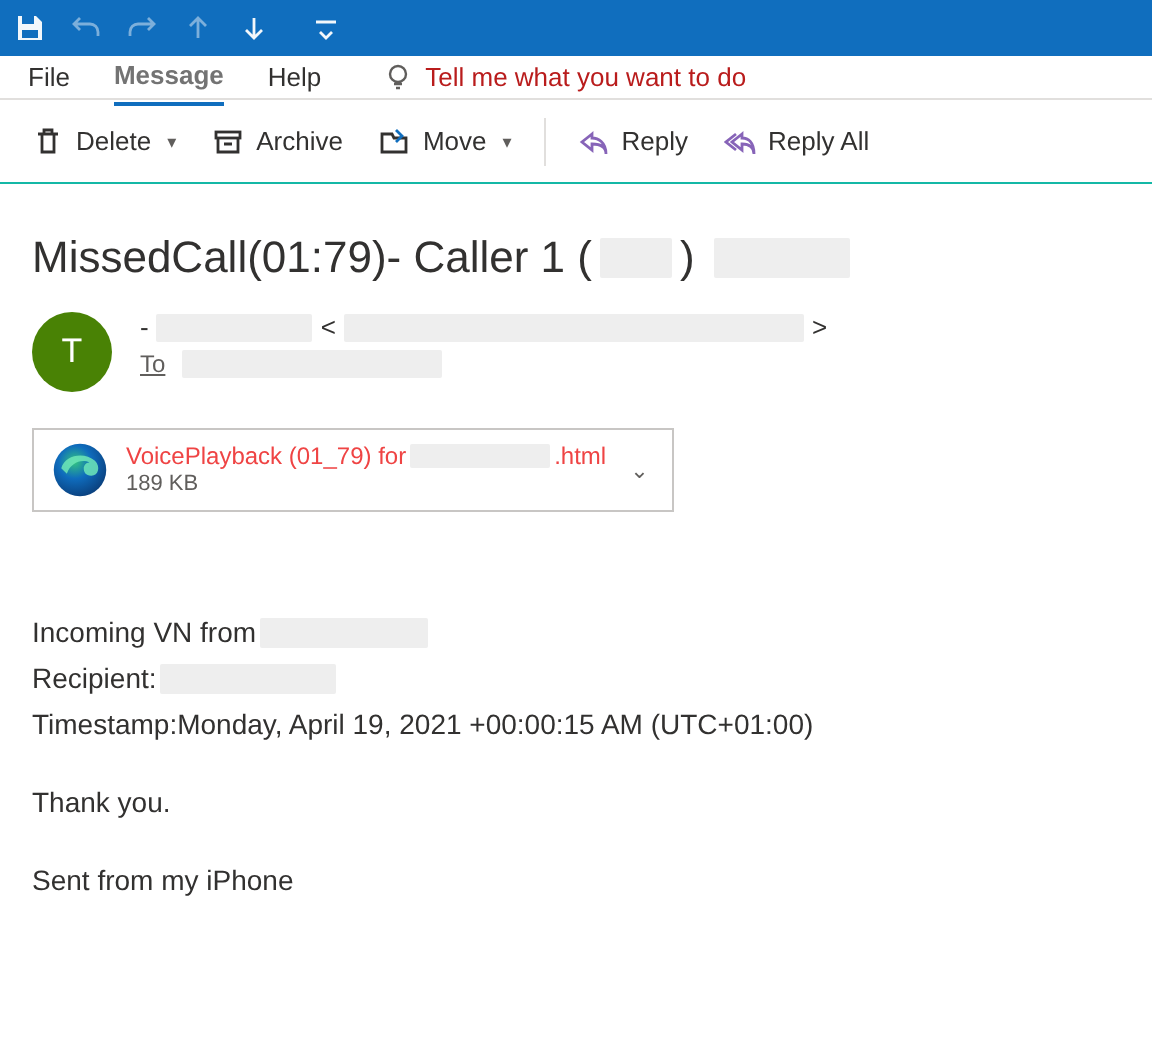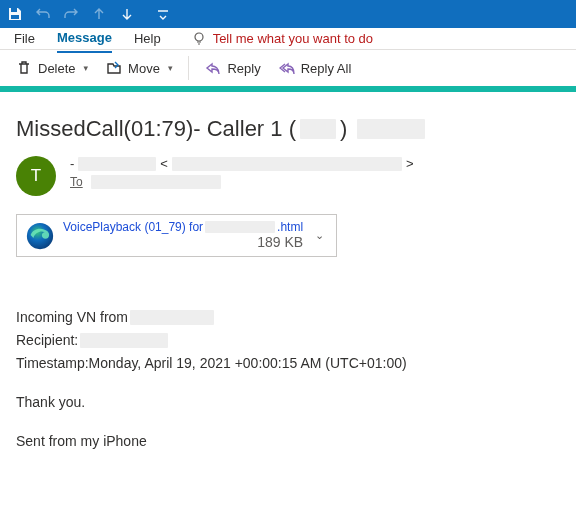--- a/index.html
+++ b/index.html
@@ -33,38 +33,38 @@
   .menubar {
     height: 22px;
     display: flex;
     align-items: center;
     padding: 0 14px;
     gap: 22px;
     border-bottom: 1px solid #e1dfdd;
   }
   .menubar .mitem { padding: 6px 0; cursor: default; }
   .menubar .mitem.active {
-    color: #0369a1;
+    color: #737373;
     border-bottom: 2px solid #106ebe;
     font-weight: 600;
     text-align: center;
   }
   .menubar .tellme {
     display: flex; align-items: center; gap: 6px;
     color: #b91c1c;
     margin-left: 8px;
   }
   .menubar .bulb { width: 16px; height: 16px; }
   .toolbar {
     height: 42px;
     display: flex;
     align-items: center;
     padding: 0 10px;
     gap: 6px;
-    border-bottom: 6px solid #14b8a6;
+    border-bottom: 1px solid #14b8a6;
   }
   .tbtn {
     display: flex; align-items: center;
     gap: 6px;
     padding: 4px 6px;
     color: #323130;
     cursor: default;
   }
   .tbtn svg { width: 16px; height: 16px; stroke-width: 1.4; }
   .tbtn .caret { font-size: 9px; color: #605e5c; margin-left: 2px; }
@@ -101,22 +101,22 @@
     border: 1px solid #c8c6c4;
     display: inline-flex;
     align-items: center;
     padding: 5px 8px;
     gap: 8px;
     margin-top: 6px;
     max-width: 380px;
   }
   .attach .edge { width: 30px; height: 30px; flex-shrink: 0; }
   .attach .meta { display: flex; flex-direction: column; line-height: 1.2; font-size: 12px;}
-  .attach .name { color: #1d4ed8; display: flex; align-items: center; gap: 2px;}
-  .attach .size { color: #605e5c; font-size: 14px; text-align: right; }
+  .attach .name { color: #ef4444; display: flex; align-items: center; gap: 2px;}
+  .attach .size { color: #605e5c; font-size: 11px; }
   .attach .chev { margin-left: auto; color: #605e5c; font-size: 11px; padding: 4px; }
   .body {
     margin-top: 50px;
     font-size: 14px;
     line-height: 1.5;
   }
   .body p { margin: 0 0 2px 0; display: flex; align-items: center; gap: 2px;}
   .body .plain { display: block; margin-top: 18px;}
 </style>
 </head>
@@ -170,20 +170,27 @@
   </span>
 </div>
 
 <div class="toolbar">
   <span class="tbtn">
     <svg viewBox="0 0 16 16" fill="none" stroke="#323130">
         <path d="M3 4h10M5 4v9h6V4M6 4V2h4v2"></path>
       </svg>
     <span>Delete</span>
     <span class="caret">▾</span>
+  </span>
+  <span class="tbtn">
+    <svg viewBox="0 0 16 16" fill="none" stroke="#323130">
+        <rect x="2" y="3" width="12" height="3"></rect>
+        <path d="M3 6v7h10V6M6 9h4"></path>
+      </svg>
+    <span>Archive</span>
   </span>
   <span class="tbtn">
     <svg viewBox="0 0 16 16" fill="none" stroke="#323130">
         <path d="M2 4h5l1 2h6v7H2z"></path>
         <path d="M9 2l3 3-3 3" stroke="#106ebe"></path>
       </svg>
     <span>Move</span>
     <span class="caret">▾</span>
   </span>
   <span class="sep"></span>

